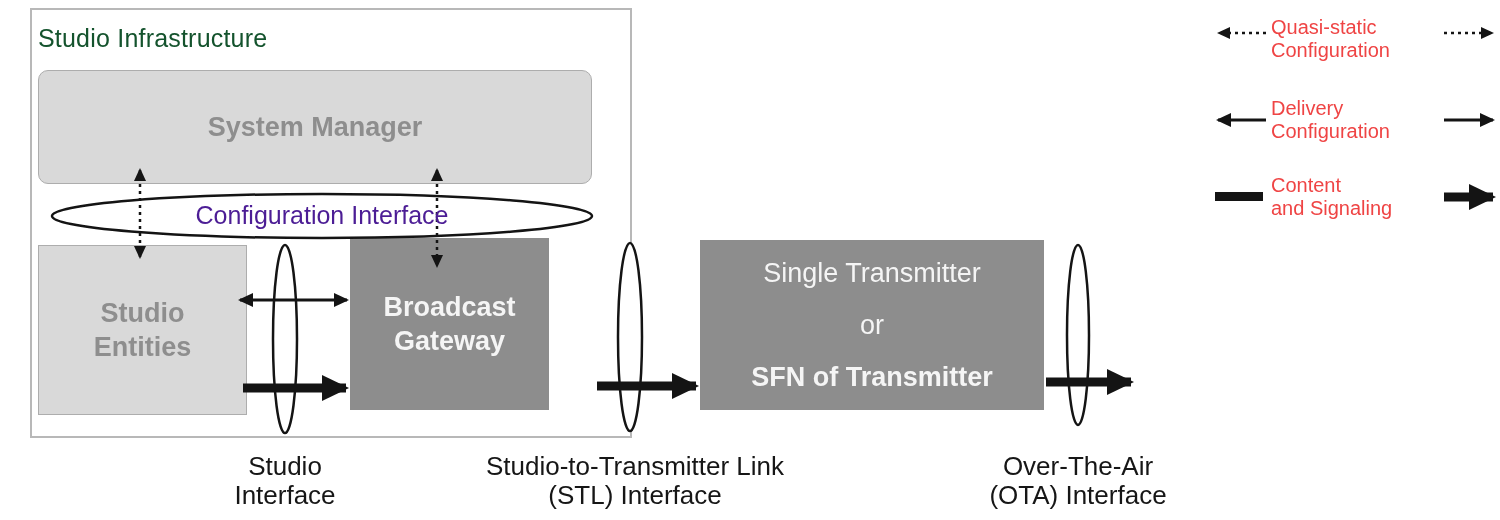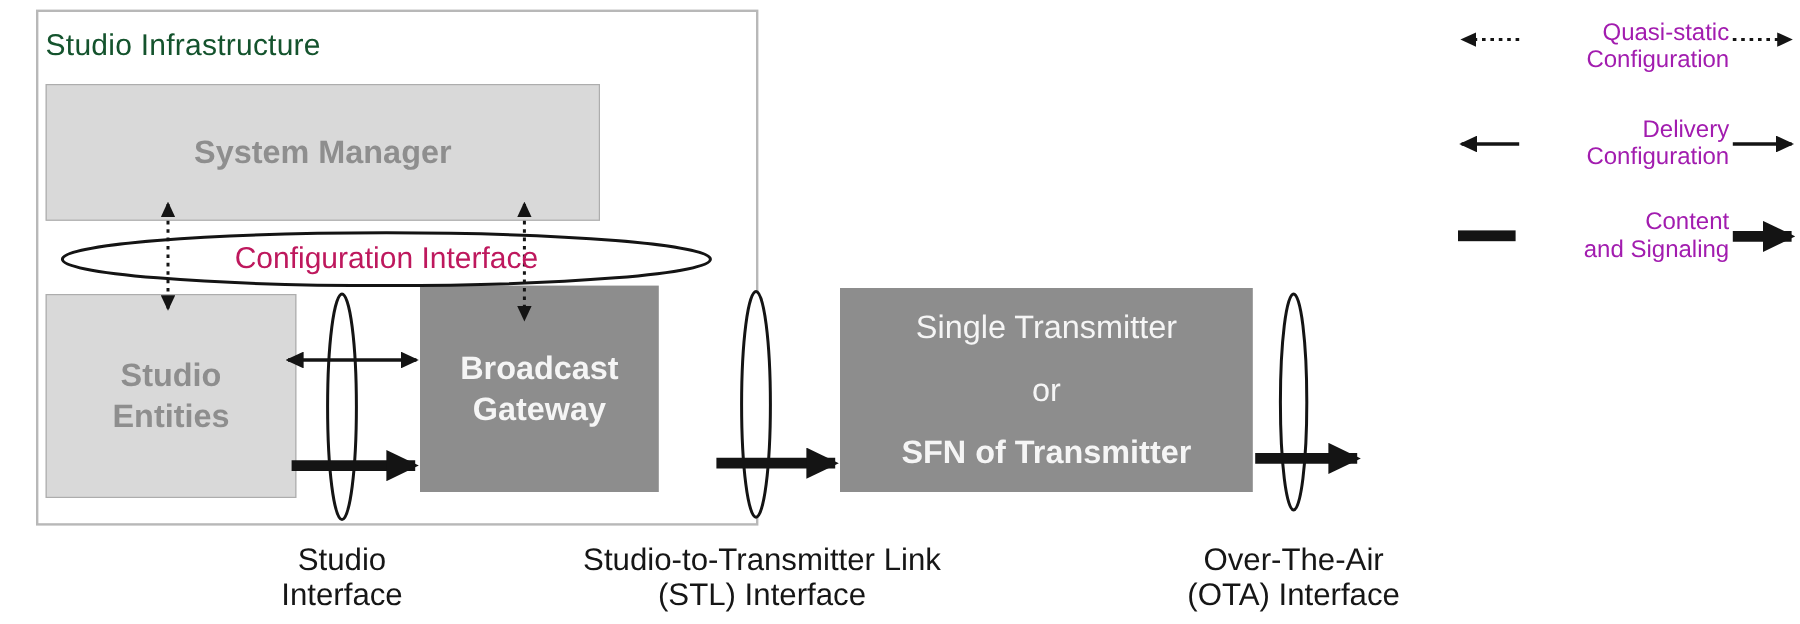--- a/index.html
+++ b/index.html
@@ -9,40 +9,40 @@
   .abs { position:absolute; }
 
   .outer-box { left:30px; top:8px; width:602px; height:430px; border:2px solid #b8b8b8; background:transparent; }
   .outer-label { left:38px; top:24px; font-size:25px; color:#14532d; letter-spacing:.2px; white-space:nowrap; }
 
   .box { display:flex; flex-direction:column; align-items:center; justify-content:center;
          text-align:center; font-size:27px; font-weight:bold; }
   .light { background:#d9d9d9; border:1px solid #adadad; color:#8e8e8e; }
   .dark  { background:#8d8d8d; color:#f5f5f5; }
 
-  .sm-box { left:38px;  top:70px;  width:462px; height:114px; }
+  .sm-box { left:38px;  top:70px;  width:554px; height:114px;border-radius:10px; }
   .se-box { left:38px;  top:245px; width:209px; height:170px; line-height:34px; }
   .bg-box { left:350px; top:238px; width:199px; height:172px; line-height:34px; }
   .tx-box { left:700px; top:240px; width:344px; height:170px; font-weight:normal; line-height:34px;gap:18px; }
   .tx-box .b { font-weight:bold; }
 
   .overlay { left:0; top:0; width:1500px; height:520px; pointer-events:none; }
   .dotted { stroke:#141414; stroke-width:2.5; stroke-dasharray:3 4; fill:none; }
   .thin   { stroke:#141414; stroke-width:3; fill:none; }
   .thick  { stroke:#141414; stroke-width:9; fill:none; }
   .oval   { fill:#ffffff; stroke:#141414; stroke-width:2.5; }
 
-  .config-label { left:122px; top:201px; width:400px; text-align:center; font-size:25px; color:#be185d; }
+  .config-label { left:122px; top:201px; width:400px; text-align:center; font-size:25px; color:#4c1d95; }
 
   .if-label { top:452px; text-align:center; font-size:26px; color:#161616; line-height:29px; }
   .if-studio { left:185px; width:200px; }
   .if-stl    { left:435px; width:400px; }
   .if-ota    { left:928px; width:300px; }
 
-  .lg-label { left:1271px; width:170px; text-align:right; font-size:20px; color:#a21caf; line-height:23px; }
+  .lg-label { left:1271px; width:170px; text-align:left; font-size:20px; color:#ef4444; line-height:23px; }
   .lg-1 { top:16px; }
   .lg-2 { top:97px; }
   .lg-3 { top:174px; }
 </style>
 </head>
 <body>
 
 <div class="stage">
 
   <div class="abs outer-box"></div>

